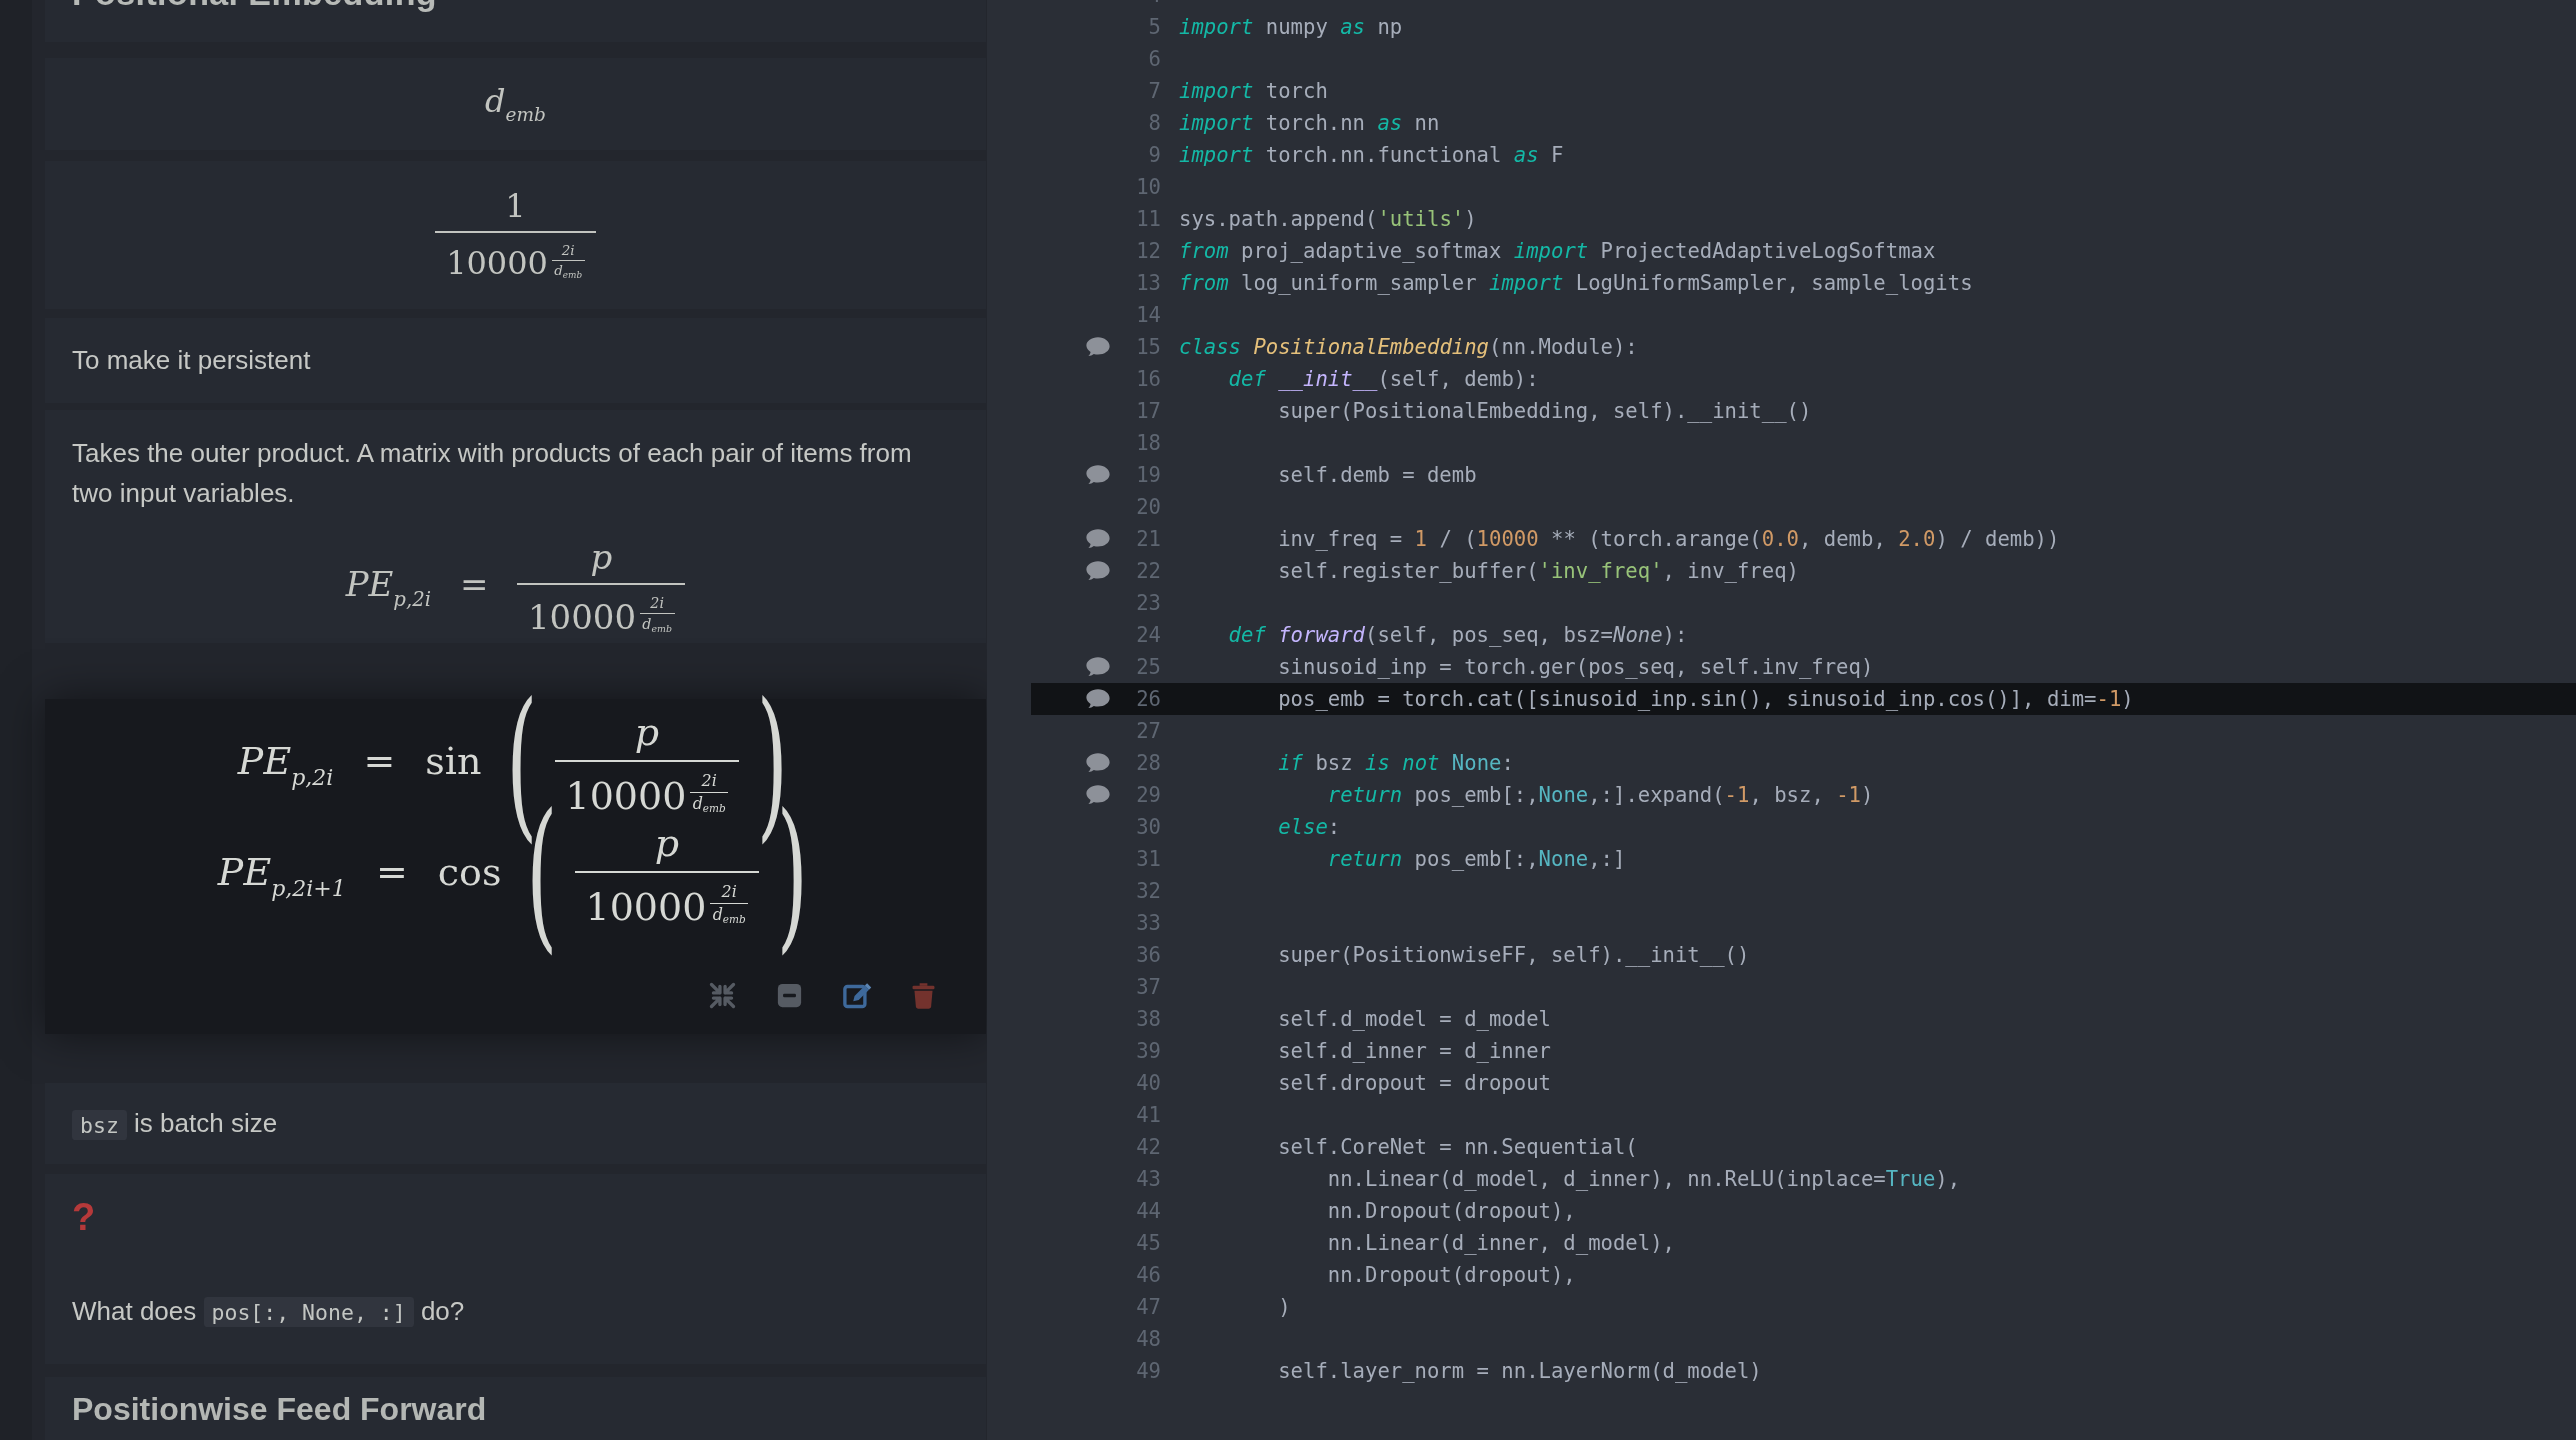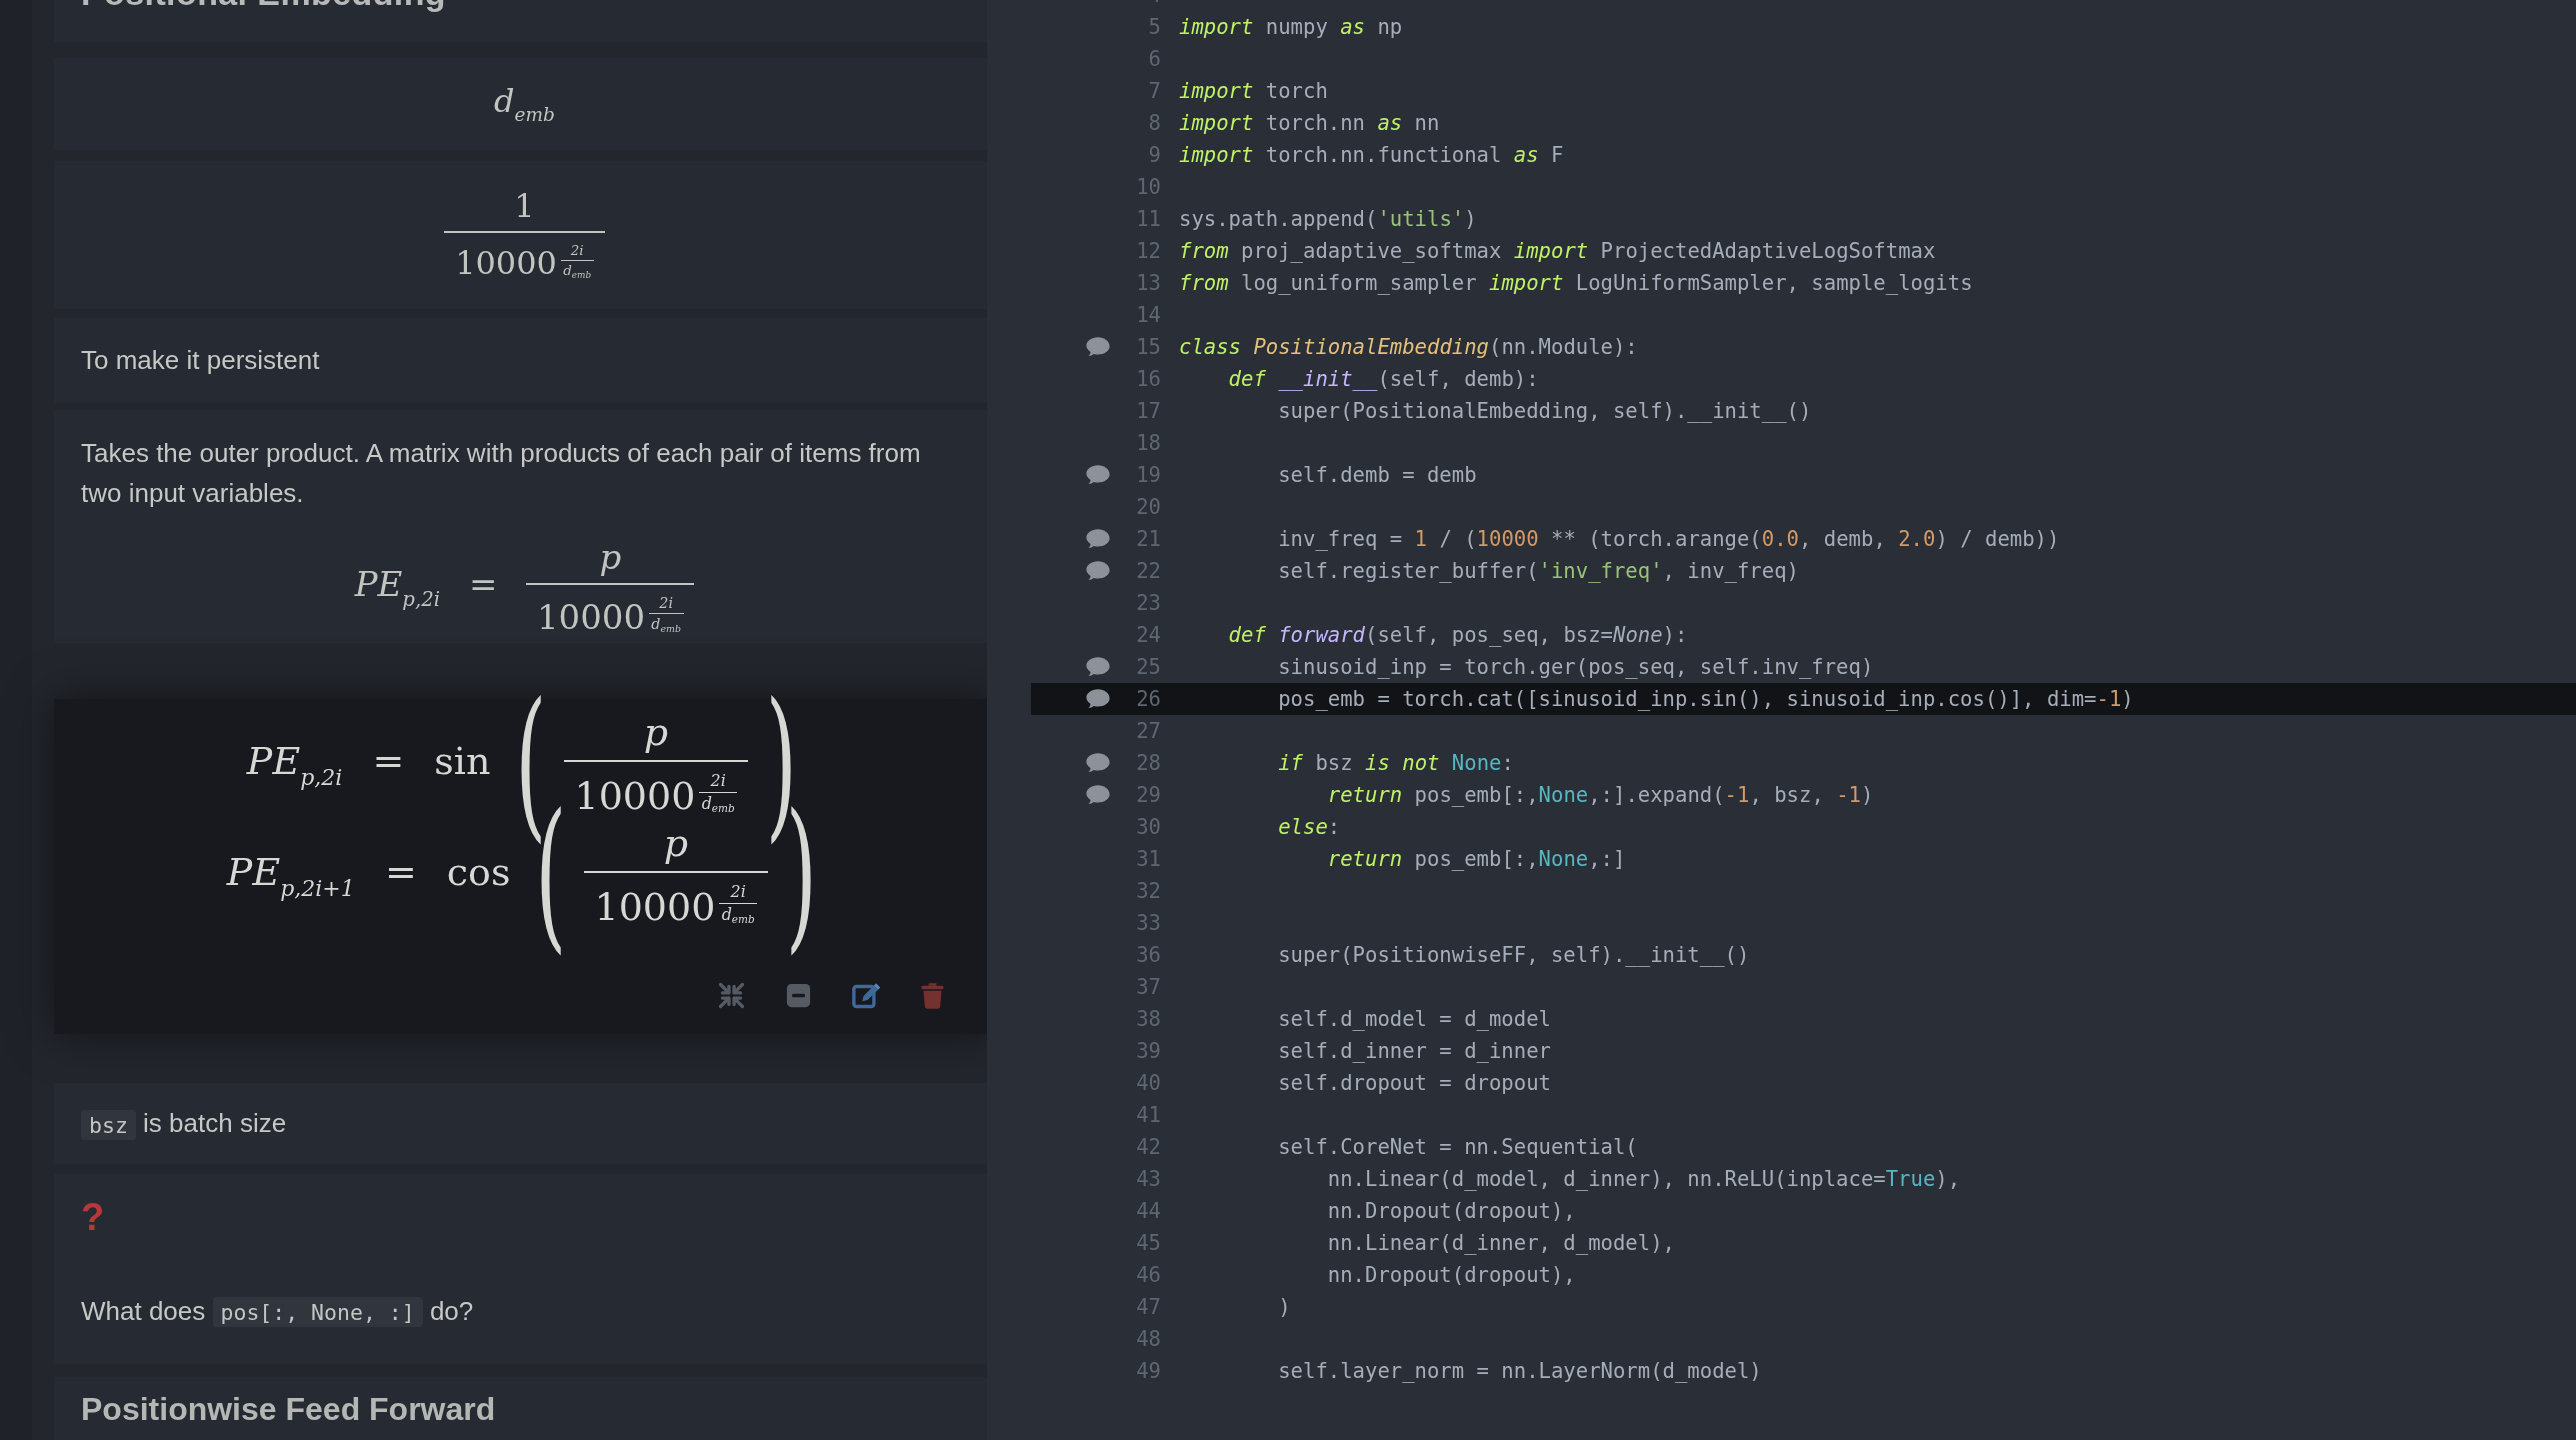--- a/index.html
+++ b/index.html
@@ -2,21 +2,21 @@
 <html style="font-size:14.3px"><head>
 <meta charset="utf-8">
 <style>
   * { margin:0; padding:0; box-sizing:border-box; }
   html,body { width:2576px; height:1440px; overflow:hidden; }
   body { background:#22262c; font-family:"Liberation Sans", sans-serif; display:flex; }
 
   
   .left-panel { position:relative; width:987px; height:1440px; background:#23262d; flex:none; }
   .left-rail { position:absolute; left:0; top:0; width:32px; height:1440px; background:#1f2228; }
-  .note-card { position:absolute; left:54px; width:941px; background:#262a32; color:#c6c8c5; }
+  .note-card { position:absolute; left:45px; width:941px; background:#262a32; color:#c6c8c5; }
   .card-pad { padding:0 27px; }
 
   .top-heading { position:absolute; top:-26px; left:27px; font-size:34px; font-weight:bold; color:#b7bab7; letter-spacing:0.4px; }
 
   .note-text { font-size:26px; line-height:1.55; color:#c6c8c5; }
   .note-heading { font-size:32px; font-weight:bold; color:#b4b7b4; }
   .inline-code { font-family:"DejaVu Sans Mono", monospace; font-size:21.5px; background:#31353e; color:#c3c6c3; padding:2.7px 8px; border-radius:3.6px; }
   .qmark { font-size:38px; font-weight:bold; color:#b5393a; }
 
   
@@ -43,21 +43,21 @@
 
   
   .code-panel { position:relative; flex:1; height:1440px; background:#2a2e36; overflow:hidden;
                 font-family:"DejaVu Sans Mono", monospace; font-size:20.6px; }
   .code-lines { margin-top:-21.5px; }
   .crow { position:relative; height:32px; display:flex; align-items:center; }
   .crow.hl::before { content:""; position:absolute; left:44px; right:0; top:0; bottom:0; background:#111316; }
   .lnum { position:relative; z-index:1; width:174px; flex:none; text-align:right; color:#5e6672; }
   .ctext { position:relative; z-index:1; margin-left:18px; white-space:pre; color:#a6adba; }
   .bubble { position:absolute; z-index:1; left:98px; top:50%; transform:translateY(-50%); width:26px; height:21.5px; color:#8d9199; }
-  .k { color:#bef264; font-style:italic; }
+  .k { color:#14b8a6; font-style:italic; }
   .c { color:#e5c07b; font-style:italic; }
   .f { color:#c4b5fd; font-style:italic; }
   .n { color:#d19a66; }
   .s { color:#98c379;text-align:right; }
   .t { color:#56b6c2; }
   .i { color:#a6adba; font-style:italic; }
   .p { color:#a6adba; }
 </style>
 </head>
 <body>

